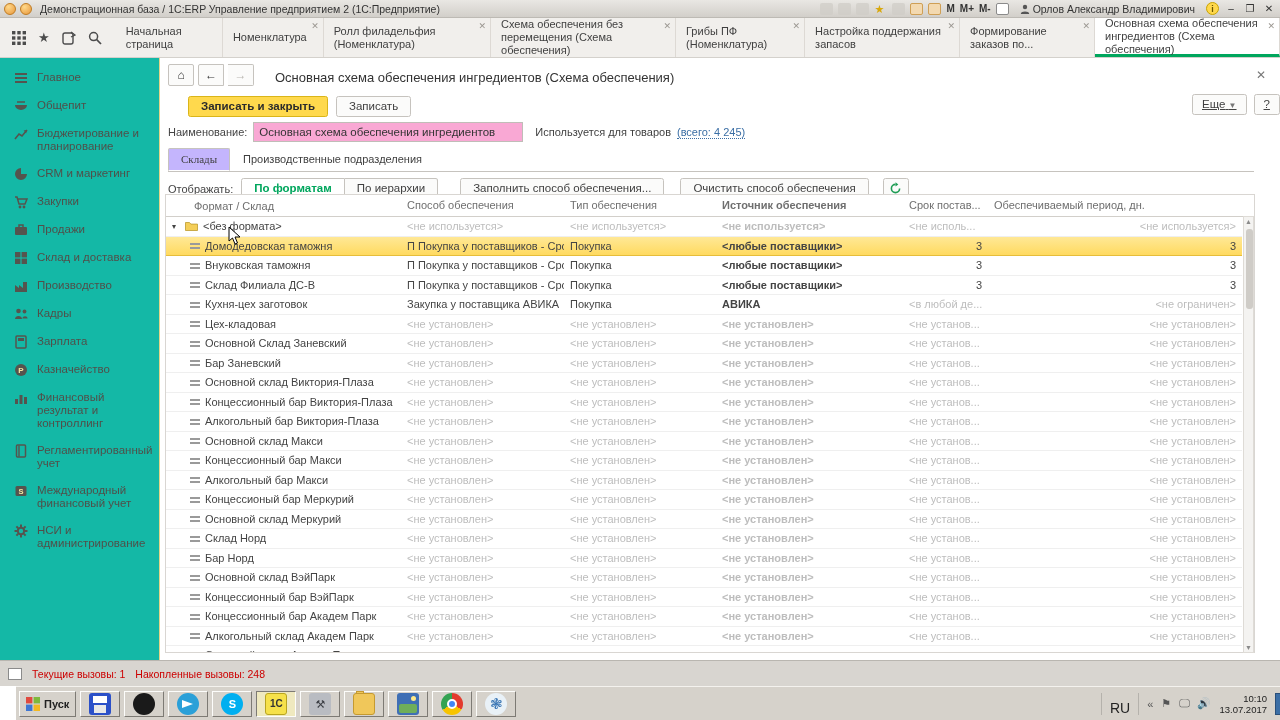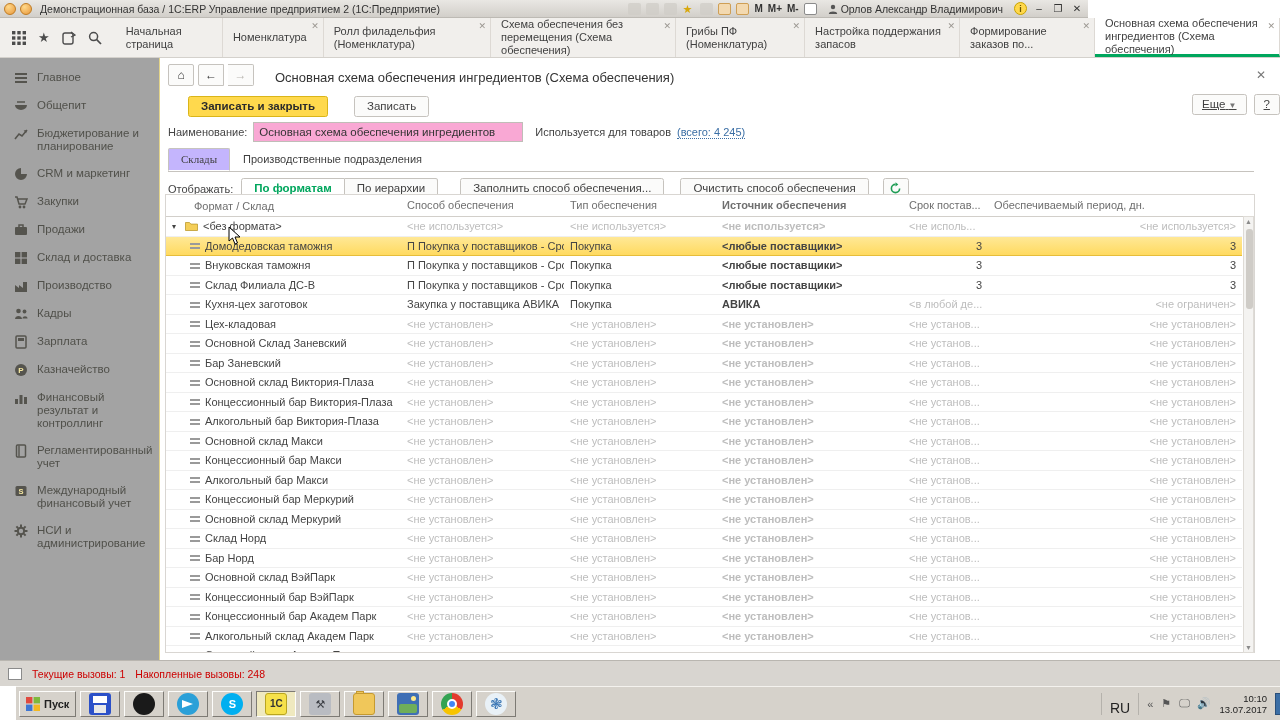--- a/index.html
+++ b/index.html
@@ -1,21 +1,21 @@
 <!DOCTYPE html>
 <html><head>
 <meta charset="utf-8">
 <style>
   * { margin:0; padding:0; box-sizing:border-box; }
   html,body { width:1280px; height:720px; overflow:hidden; }
   body { font-family:"Liberation Sans","DejaVu Sans",sans-serif; font-size:11px; color:#444; background:#fff; }
   .screen { position:absolute; top:0; left:0; width:1280px; height:720px; background:#fff; }
 
   
-  .titlebar { position:absolute; top:0; left:0; width:1088px; height:18px;
+  .titlebar { position:absolute; top:0; left:0; width:1280px; height:18px;
     background:linear-gradient(#e9e7e3,#d2cfca); border-bottom:1px solid #bdbab4;
     display:flex; align-items:center; padding:0 4px; gap:4px; font-size:10.5px; color:#333; }
   .tb-circle { width:12px; height:12px; border-radius:50%; background:radial-gradient(circle at 35% 30%,#ffd98a,#e8973c); border:1px solid #c07c22; flex:0 0 auto; }
   .tb-title { margin-left:4px; white-space:nowrap; overflow:hidden; }
   .tb-right { margin-left:auto; display:flex; align-items:center; gap:5px; }
   .tb-ico { width:13px; height:12px; border-radius:2px; background:#cfccc6; opacity:.7; }
   .tb-ico.star { background:none; color:#d8a80c; opacity:1; font-size:11px; line-height:12px; }
   .tb-ico.orange { background:#f3d9b0; border:1px solid #cf9f55; opacity:1; }
   .tb-m { font-weight:bold; font-size:10px; color:#333; }
   .tb-user { display:flex; align-items:center; gap:3px; margin:0 6px; }
@@ -25,33 +25,33 @@
   
   .tabbar { position:absolute; top:18px; left:0; width:1280px; height:40px; background:#f1efec; border-bottom:1px solid #d4d1cc; display:flex; align-items:stretch; }
   .tab-tools { display:flex; align-items:center; gap:12px; padding:0 14px 0 12px; }
   .tab-tools .glyph { color:#4c4c4c; font-size:13px; }
   .nav-tab { position:relative; display:flex; align-items:center; padding:3px 16px 3px 10px; max-width:185px;
     border-right:1px solid #ddd9d4; color:#3f3f3f; line-height:13px; cursor:default; }
   .nav-tab .x { position:absolute; top:2px; right:4px; font-size:9px; color:#9b9791; }
   .nav-tab.active { background:#fff; border-bottom:3px solid #00a65d; }
 
   
-  .sidebar { position:absolute; top:58px; left:0; width:160px; height:602px; background:#a3a3a3; border-right:1px solid #e3d489; padding-top:6px; overflow:hidden; }
+  .sidebar { position:absolute; top:58px; left:0; width:160px; height:602px; background:#14b8a6; border-right:1px solid #e3d489; padding-top:6px; overflow:hidden; }
   .side-item { display:flex; align-items:flex-start; gap:9px; padding:7px 8px 7px 14px; color:#50504a; font-size:11.5px; line-height:13px; cursor:default; }
   .side-item svg { flex:0 0 auto; margin-top:0; }
 
   
   .content { position:absolute; top:58px; left:160px; width:1120px; height:602px; background:#fff; }
   .nav-row { position:absolute; top:6px; left:8px; display:flex; gap:4px; align-items:center; }
   .sq-btn { width:26px; height:22px; border:1px solid #c6c3be; border-radius:2px; background:#fbfbfa; text-align:center; line-height:20px; font-size:12px; color:#333; }
   .sq-btn.grey { color:#b9b6b1; }
   .page-title { position:absolute; top:12px; left:115px; font-size:13px; color:#333; }
   .form-close { position:absolute; top:10px; left:1096px; color:#777; font-size:12px; }
 
-  .btn-row { position:absolute; top:38px; left:8px; display:flex; gap:26px;padding-left:20px; }
+  .btn-row { position:absolute; top:38px; left:8px; display:flex; gap:8px;padding-left:20px; }
   .btn { height:21px; padding:0 12px; border:1px solid #c6c3be; border-radius:2.5px; background:#fbfbfa; font-size:11.5px; color:#3f3f3f; line-height:19px; }
   .btn.primary { background:#ffd94d; border-color:#dab519; font-weight:bold; color:#2b2b2b; }
   .btn-row-right { position:absolute; top:36px; left:1032px; display:flex; gap:7px;text-decoration:underline; }
   .btn.small { padding:0 9px; }
 
   .name-row { position:absolute; top:64px; left:8px; display:flex; align-items:center; gap:6px; }
   .name-input { width:270px; height:20px; border:1px solid #c0bdb8; background:#f9a8d4; padding:0 5px; font-size:11.5px; color:#333; line-height:18px; }
   .usage { margin-left:6px; color:#3f3f3f; }
   .link { color:#3a6ea5; border-bottom:1px dotted #3a6ea5; }
 

